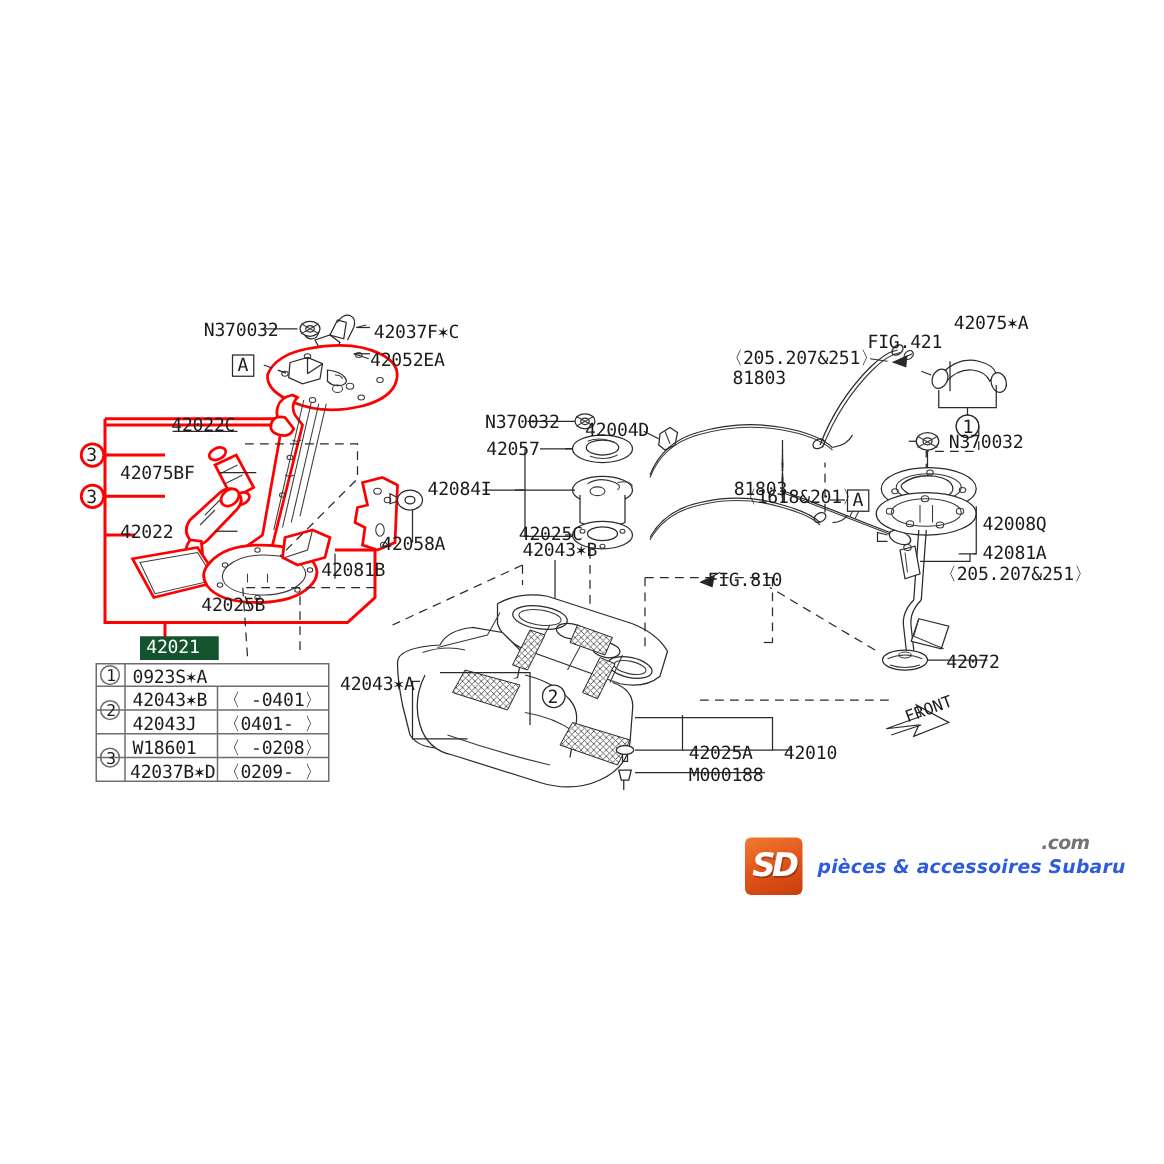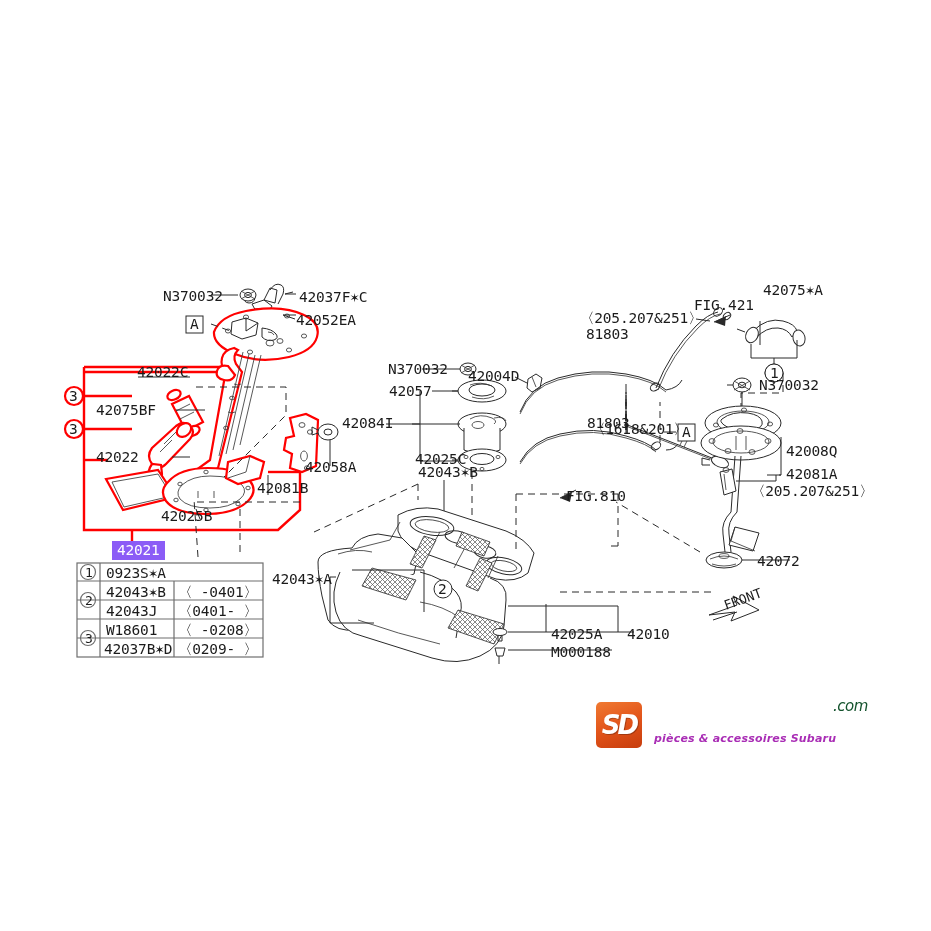--- a/index.html
+++ b/index.html
@@ -7,21 +7,20 @@
     padding: 0;
     background: #ffffff;
   }
   #page {
     position: relative;
     width: 931px;
     height: 874px;
     background: #ffffff;
     font-family: "DejaVu Sans Mono", "Liberation Mono", monospace;
     overflow: hidden;
-    margin-top: 32px;
   }
   #diagram-svg {
     position: absolute;
     left: 0;
     top: 0;
     width: 931px;
     height: 931px;
   }
   .lbl {
     font-family: "DejaVu Sans Mono", "Liberation Mono", monospace;
@@ -114,45 +113,45 @@
     -webkit-background-clip: text;
     background-clip: text;
     color: transparent;
     text-shadow: 0 1px 0 rgba(255,255,255,.55);
     white-space: nowrap;
   }
   #logo .dotcom {
     position: absolute;
     left: 237px; top: -3px;
     font-family: "DejaVu Sans", "Liberation Sans", sans-serif;
-    font-weight: normal;
+    font-weight: bold;
     font-style: italic;
     font-size: 15px;
-    color: #14532d;
+    color: #737373;
     letter-spacing: -0.5px;
   }
   #logo .tagline {
     position: absolute;
-    left: 58px; top: 32px;
+    left: 58px; top: 16px;
     font-family: "DejaVu Sans", "Liberation Sans", sans-serif;
     font-weight: bold;
     font-style: italic;
-    font-size: 11px;
-    color: #a21caf;
+    font-size: 15px;
+    color: #1d4ed8;
     letter-spacing: 0.2px;
     white-space: nowrap;
     opacity: .92;
   }
   
   #hl-chip {
     position: absolute;
     left: 112px;
     top: 509px;
-    padding: 1px 5px 2px 5px;
-    background: #8b5cf6;
+    padding: 1px 15px 2px 5px;
+    background: #14532d;
     color: #ffffff;
     font-family: "DejaVu Sans Mono", "Liberation Mono", monospace;
     font-size: 14.5px;
     letter-spacing: -0.2px;
     line-height: 16px;
   }
 </style>
 </head>
 <body>
 

